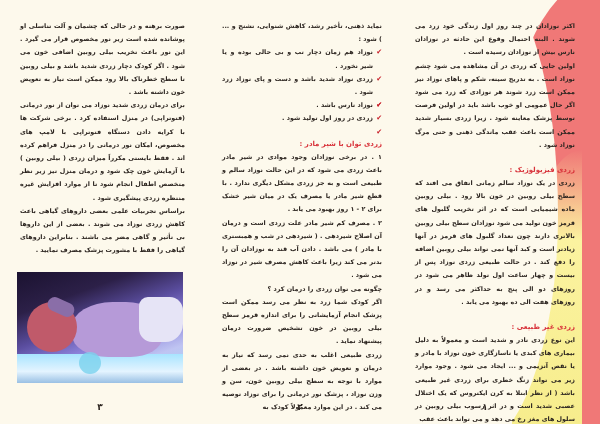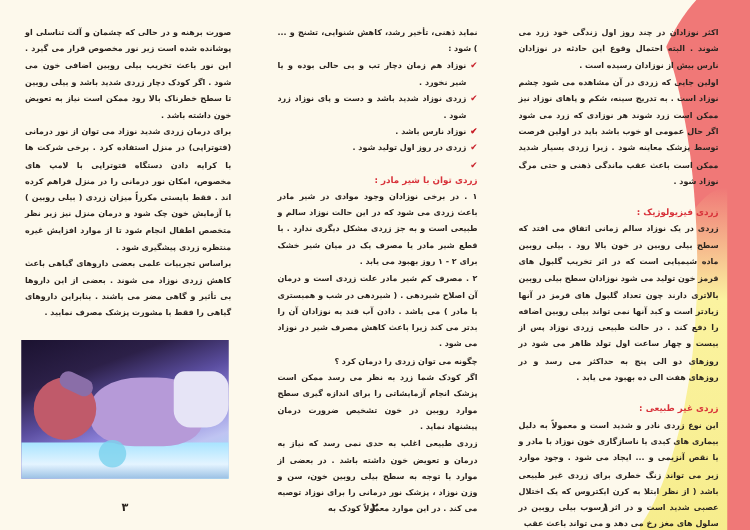--- a/index.html
+++ b/index.html
@@ -111,21 +111,21 @@
         <li><span class="check">✔</span><span>زردی نوزاد شدید باشد و دست و پای نوزاد زرد شود .</span></li>
         <li><span class="check">✔</span></li>
         <li><span class="check">✔</span><span>نوزاد نارس باشد .</span></li>
         <li><span class="check">✔</span><span>زردی در روز اول تولید شود .</span></li>
         <li><span class="check">✔</span></li>
       </ul>
       <h3 class="heading">زردی توان با شیر مادر :</h3>
       <p class="para">۱ . در برخی نوزادان وجود موادی در شیر مادر باعث زردی می شود که در این حالت نوزاد سالم و طبیعی است و به جز زردی مشکل دیگری ندارد . با قطع شیر مادر یا مصرف یک در میان شیر خشک برای ۲ - ۱ روز بهبود می یابد .</p>
       <p class="para">۲ . مصرف کم شیر مادر علت زردی است و درمان آن اصلاح شیردهی . ( شیردهی در شب و همبستری با مادر ) می باشد . دادن آب قند به نوزادان آن را بدتر می کند زیرا باعث کاهش مصرف شیر در نوزاد می شود .</p>
       <p class="para">چگونه می توان زردی را درمان کرد ؟</p>
-      <p class="para">اگر کودک شما زرد به نظر می رسد ممکن است پزشک انجام آزمایشاتی را برای اندازه گیری سطح موارد روبین در خون تشخیص ضرورت درمان پیشنهاد نماید .</p>
+      <p class="para">اگر کودک شما زرد به نظر می رسد ممکن است پزشک انجام آزمایشاتی را برای اندازه قرمز سطح بیلی روبین در خون تشخیص ضرورت درمان پیشنهاد نماید .</p>
       <p class="para">زردی طبیعی اغلب به حدی نمی رسد که نیاز به درمان و تعویض خون داشته باشد . در بعضی از موارد با توجه به سطح بیلی روبین خون، سن و وزن نوزاد ، پزشک نور درمانی را برای نوزاد توصیه می کند . در این موارد معمولاً کودک به</p>
     </div>
     <div class="page-num">۲</div>
   </section>
 
   <section class="panel panel-right">
     <div class="deco-red"></div>
     <div class="deco-yellow"></div>
     <div class="deco-cream"></div>
     <div class="content body-text">

